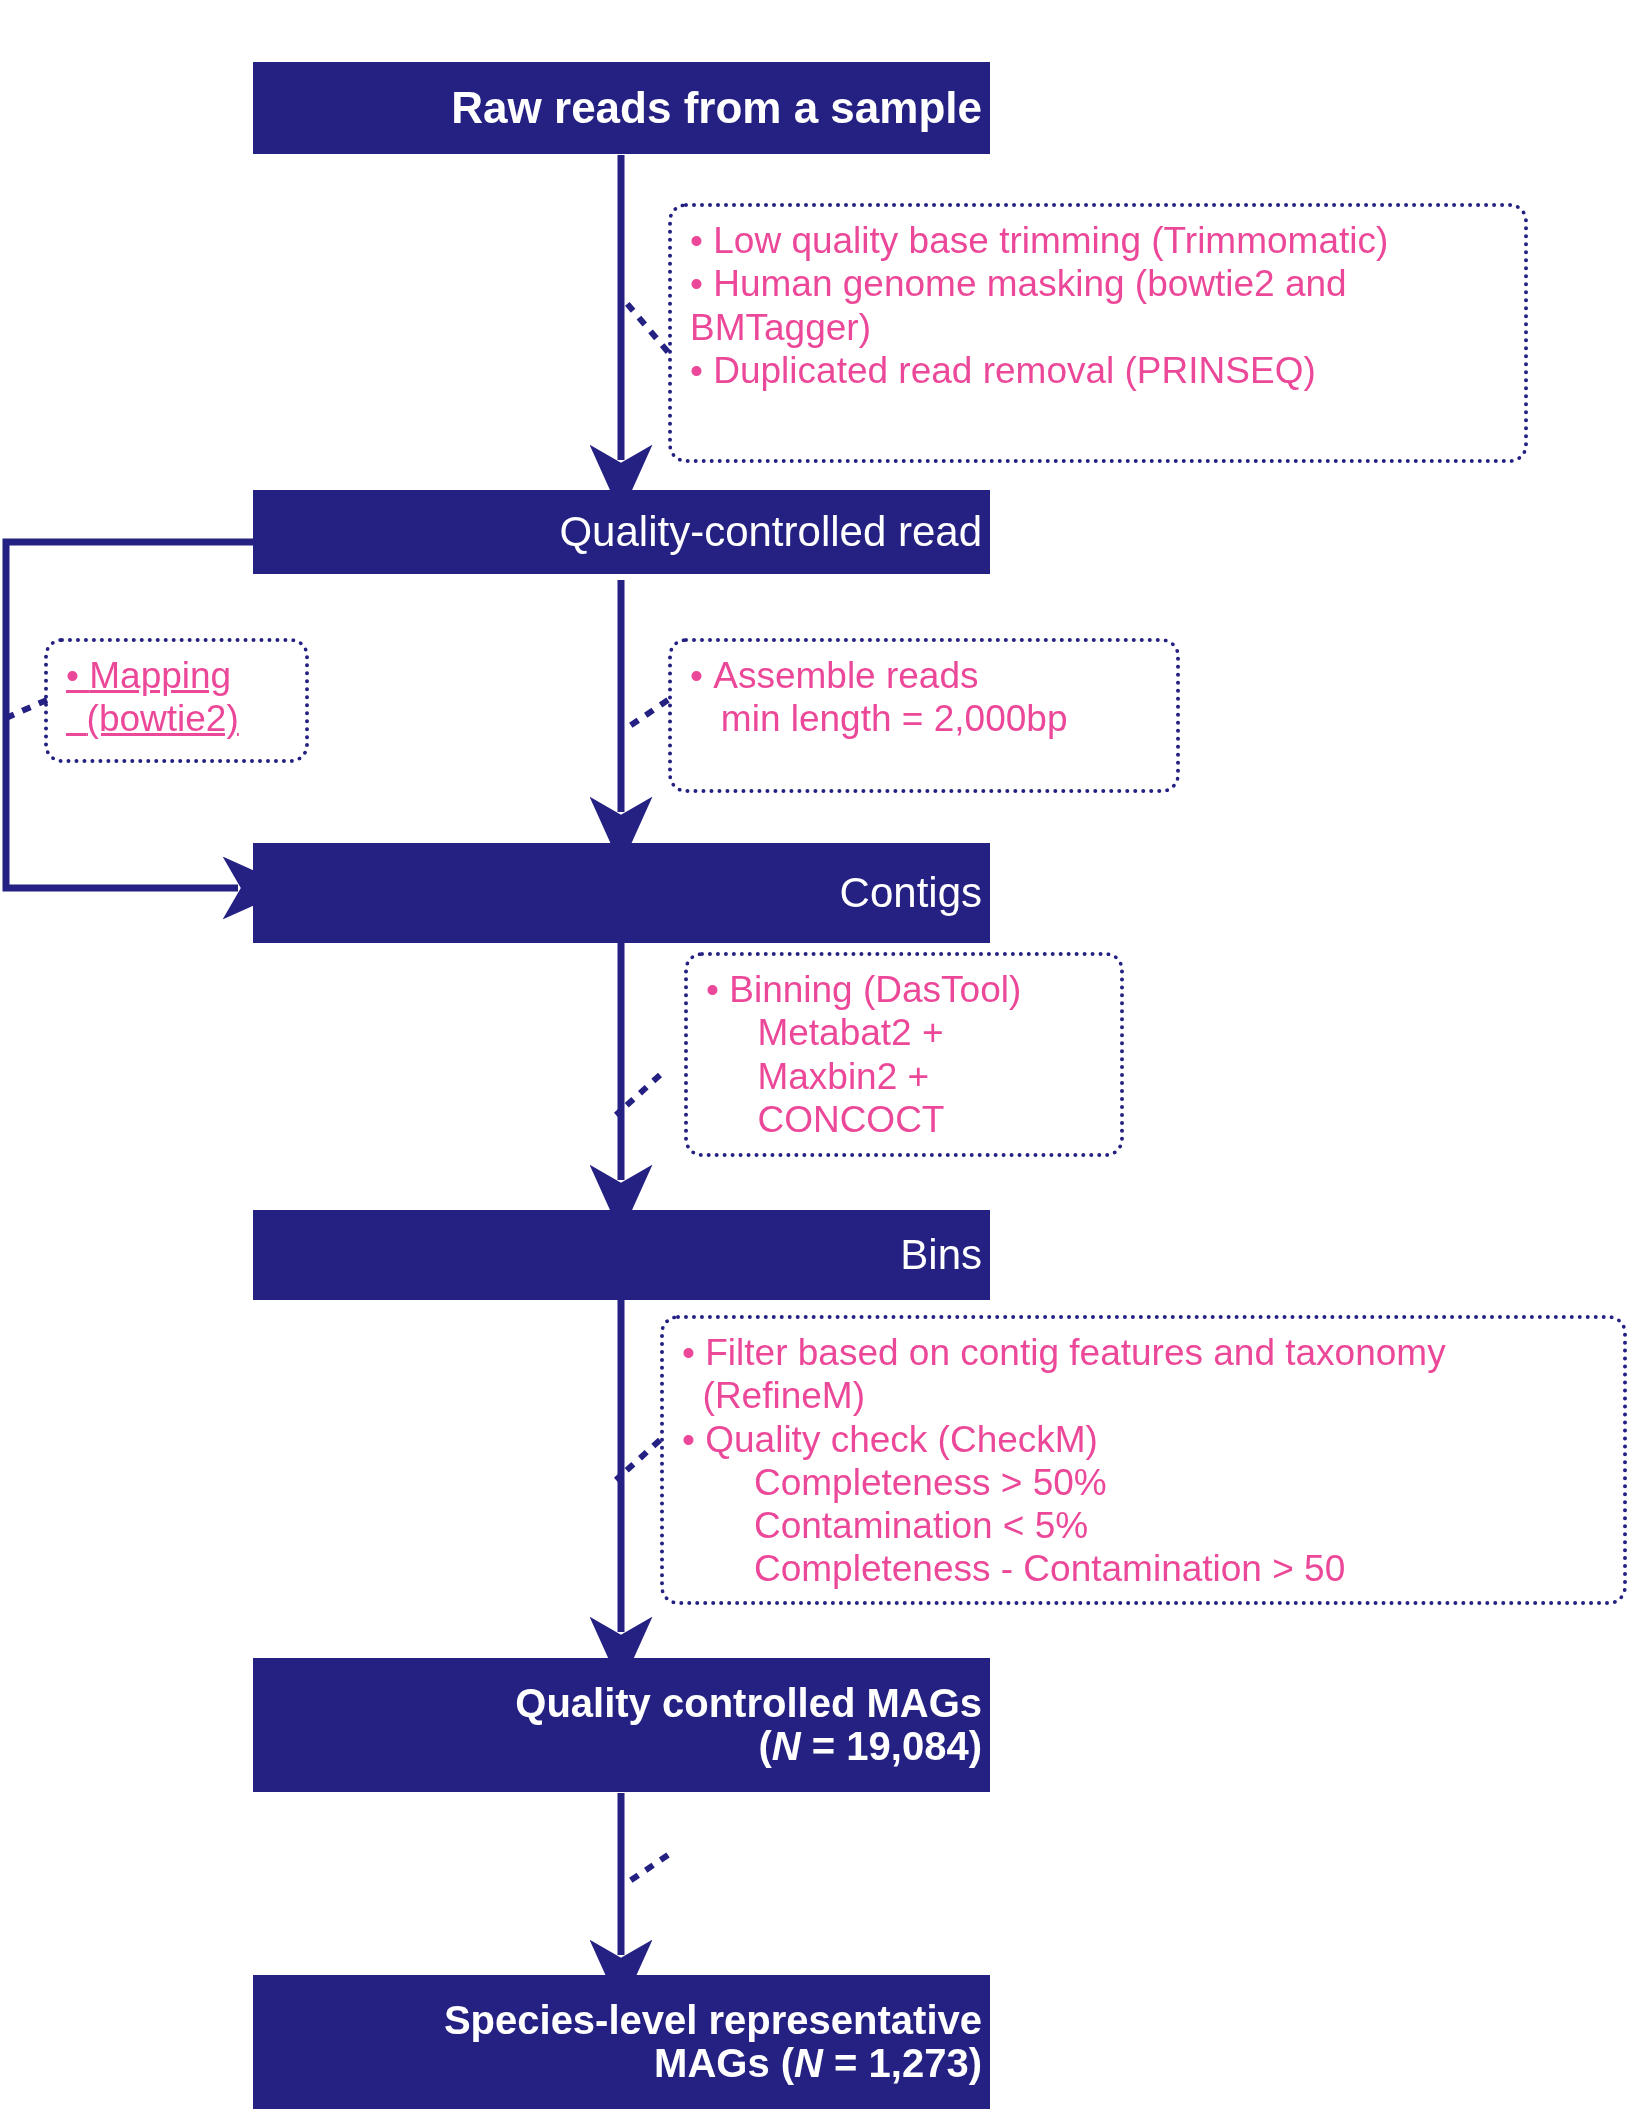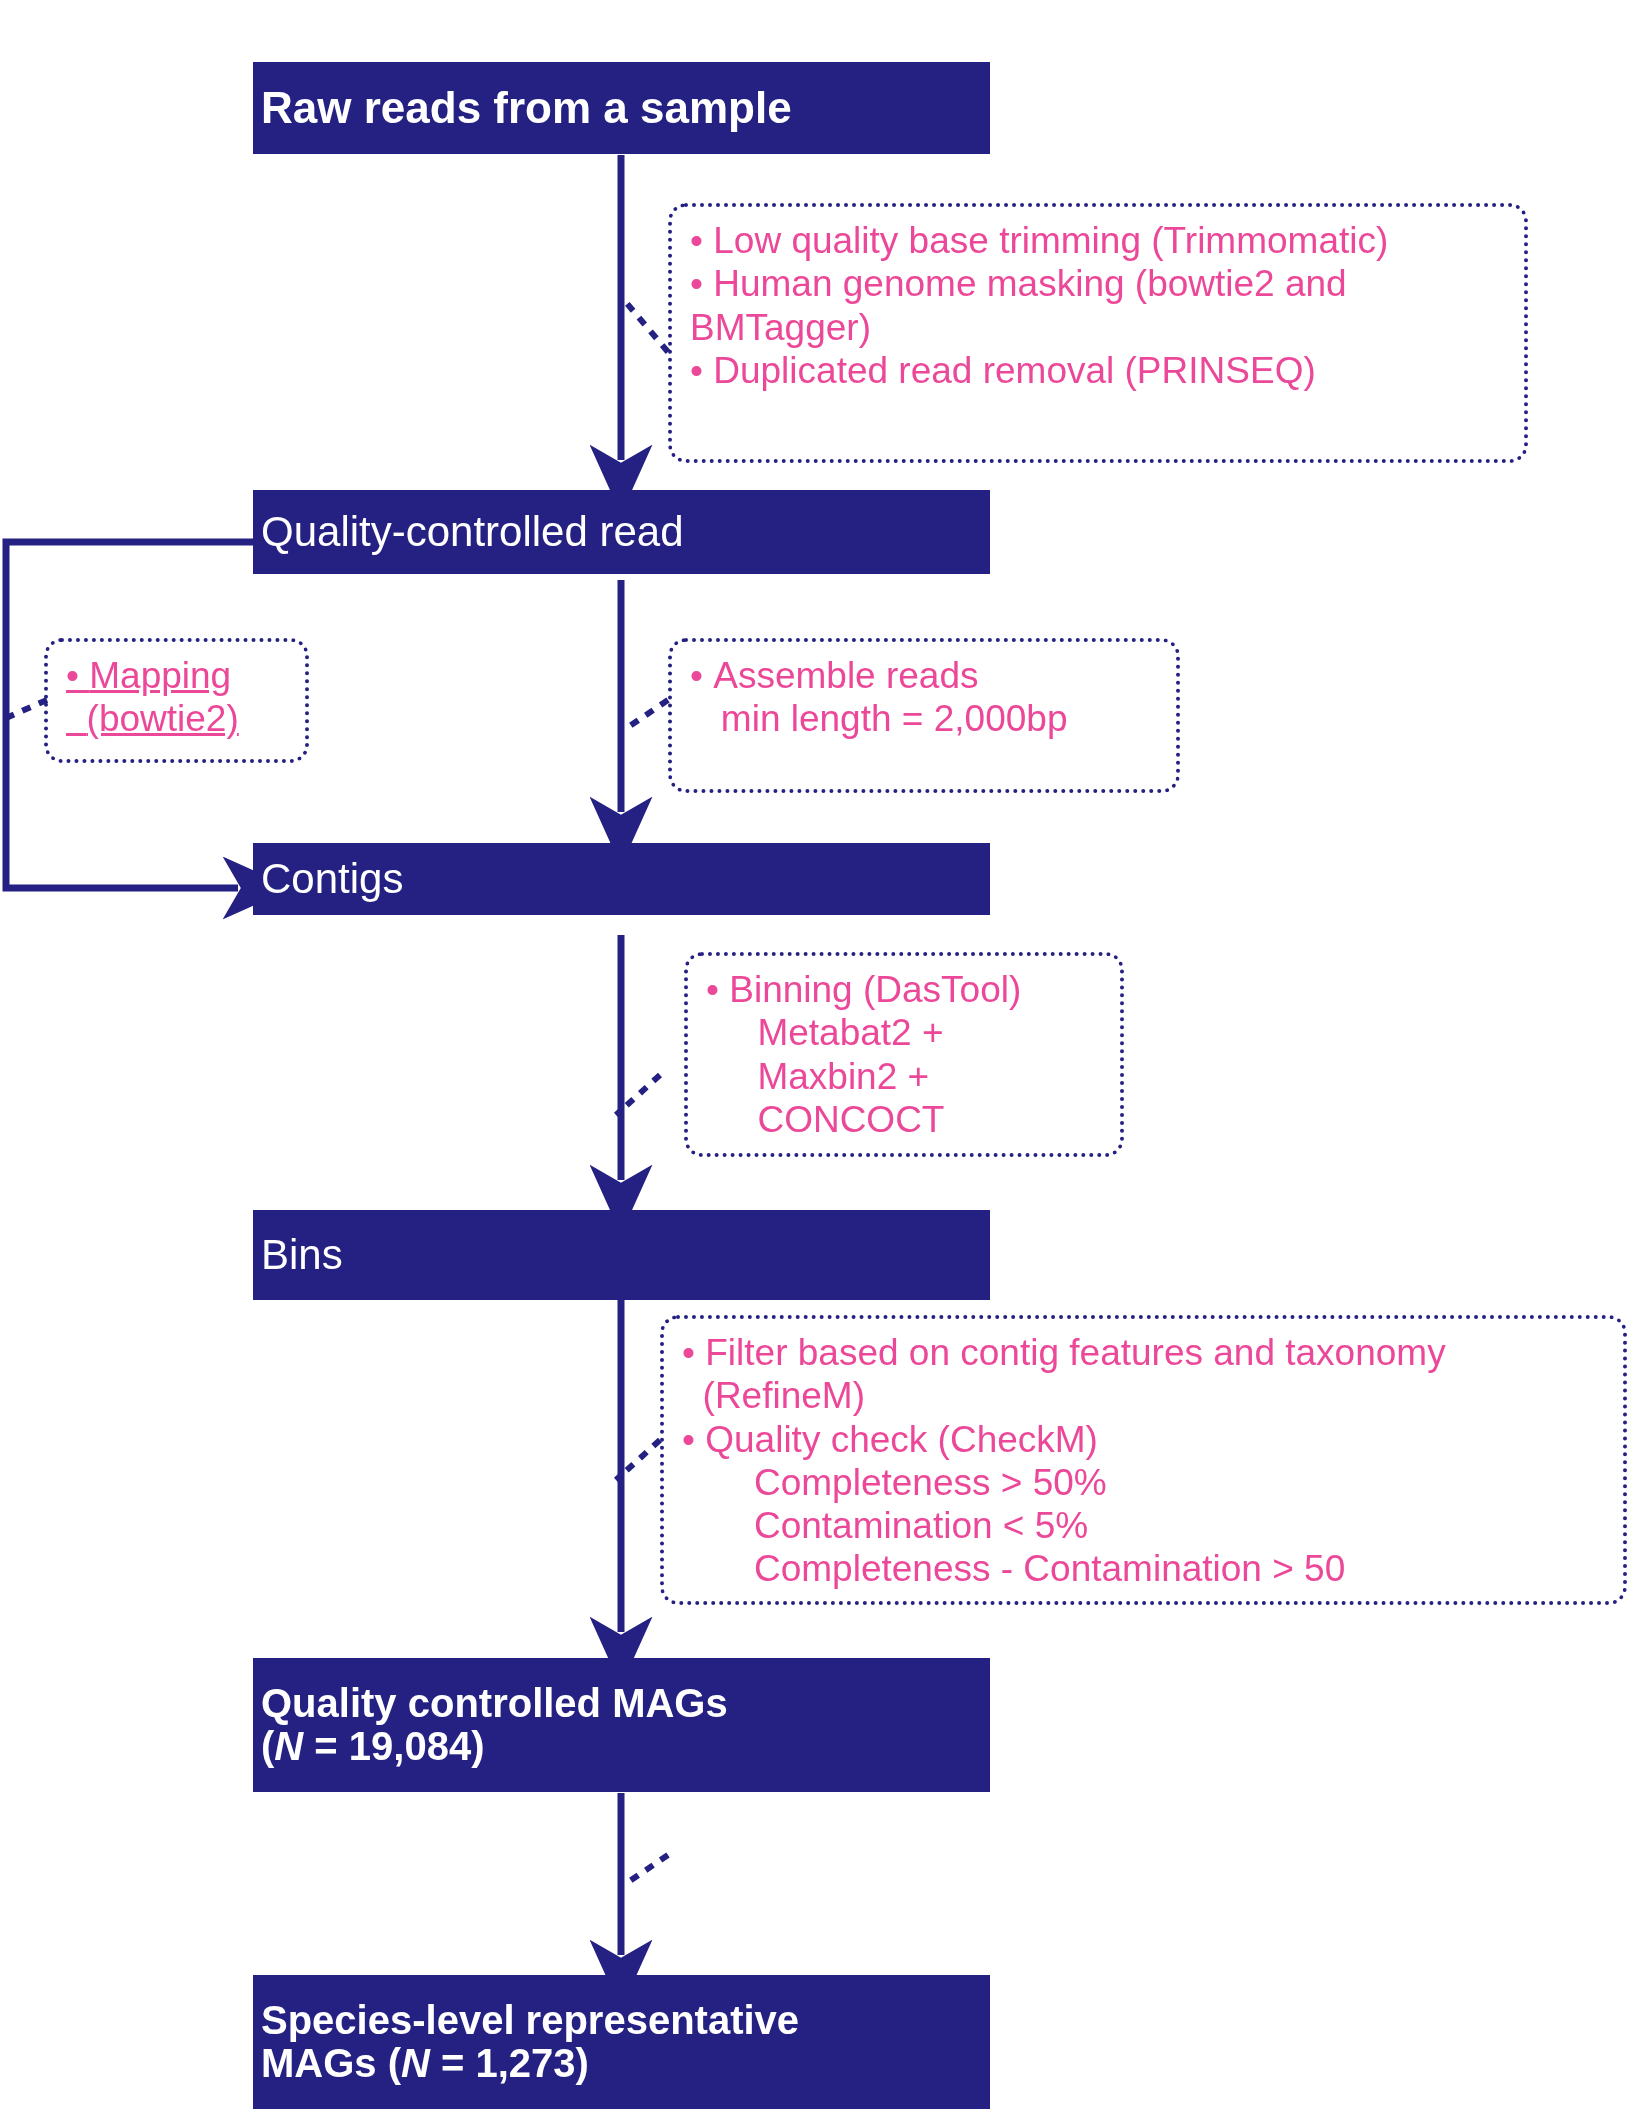--- a/index.html
+++ b/index.html
@@ -18,21 +18,21 @@
     overflow: hidden;
   }
   
   .node {
     position: absolute;
     background: #252183;
     color: #ffffff;
     display: flex;
     align-items: center;
     justify-content: center;
-    text-align: left;
+    text-align: right;
     line-height: 1.08;
     box-sizing: border-box;
     padding: 0 8px;
   }
   .node .nodetext {
     display: block;
     width: 100%;
   }
   .node-title-lg { font-size: 44px; font-weight: bold; }
   .node-title-md { font-size: 42px; font-weight: normal; }
@@ -137,21 +137,21 @@
   </svg>
 
   <div class="node node-title-lg" style="left:253px; top:62px; width:737px; height:92px;">
     <span class="nodetext">Raw reads from a sample</span>
   </div>
 
   <div class="node node-title-md" style="left:253px; top:490px; width:737px; height:84px;">
     <span class="nodetext">Quality-controlled read</span>
   </div>
 
-  <div class="node node-title-md" style="left:253px; top:843px; width:737px; height:72px;">
+  <div class="node node-title-md" style="left:253px; top:843px; width:737px; height:100px;">
     <span class="nodetext">Contigs</span>
   </div>
 
   <div class="node node-title-md" style="left:253px; top:1210px; width:737px; height:90px;">
     <span class="nodetext">Bins</span>
   </div>
 
   <div class="node node-title-bold" style="left:253px; top:1658px; width:737px; height:134px;">
     <span class="nodetext">
       <span>Quality controlled MAGs</span><br>

